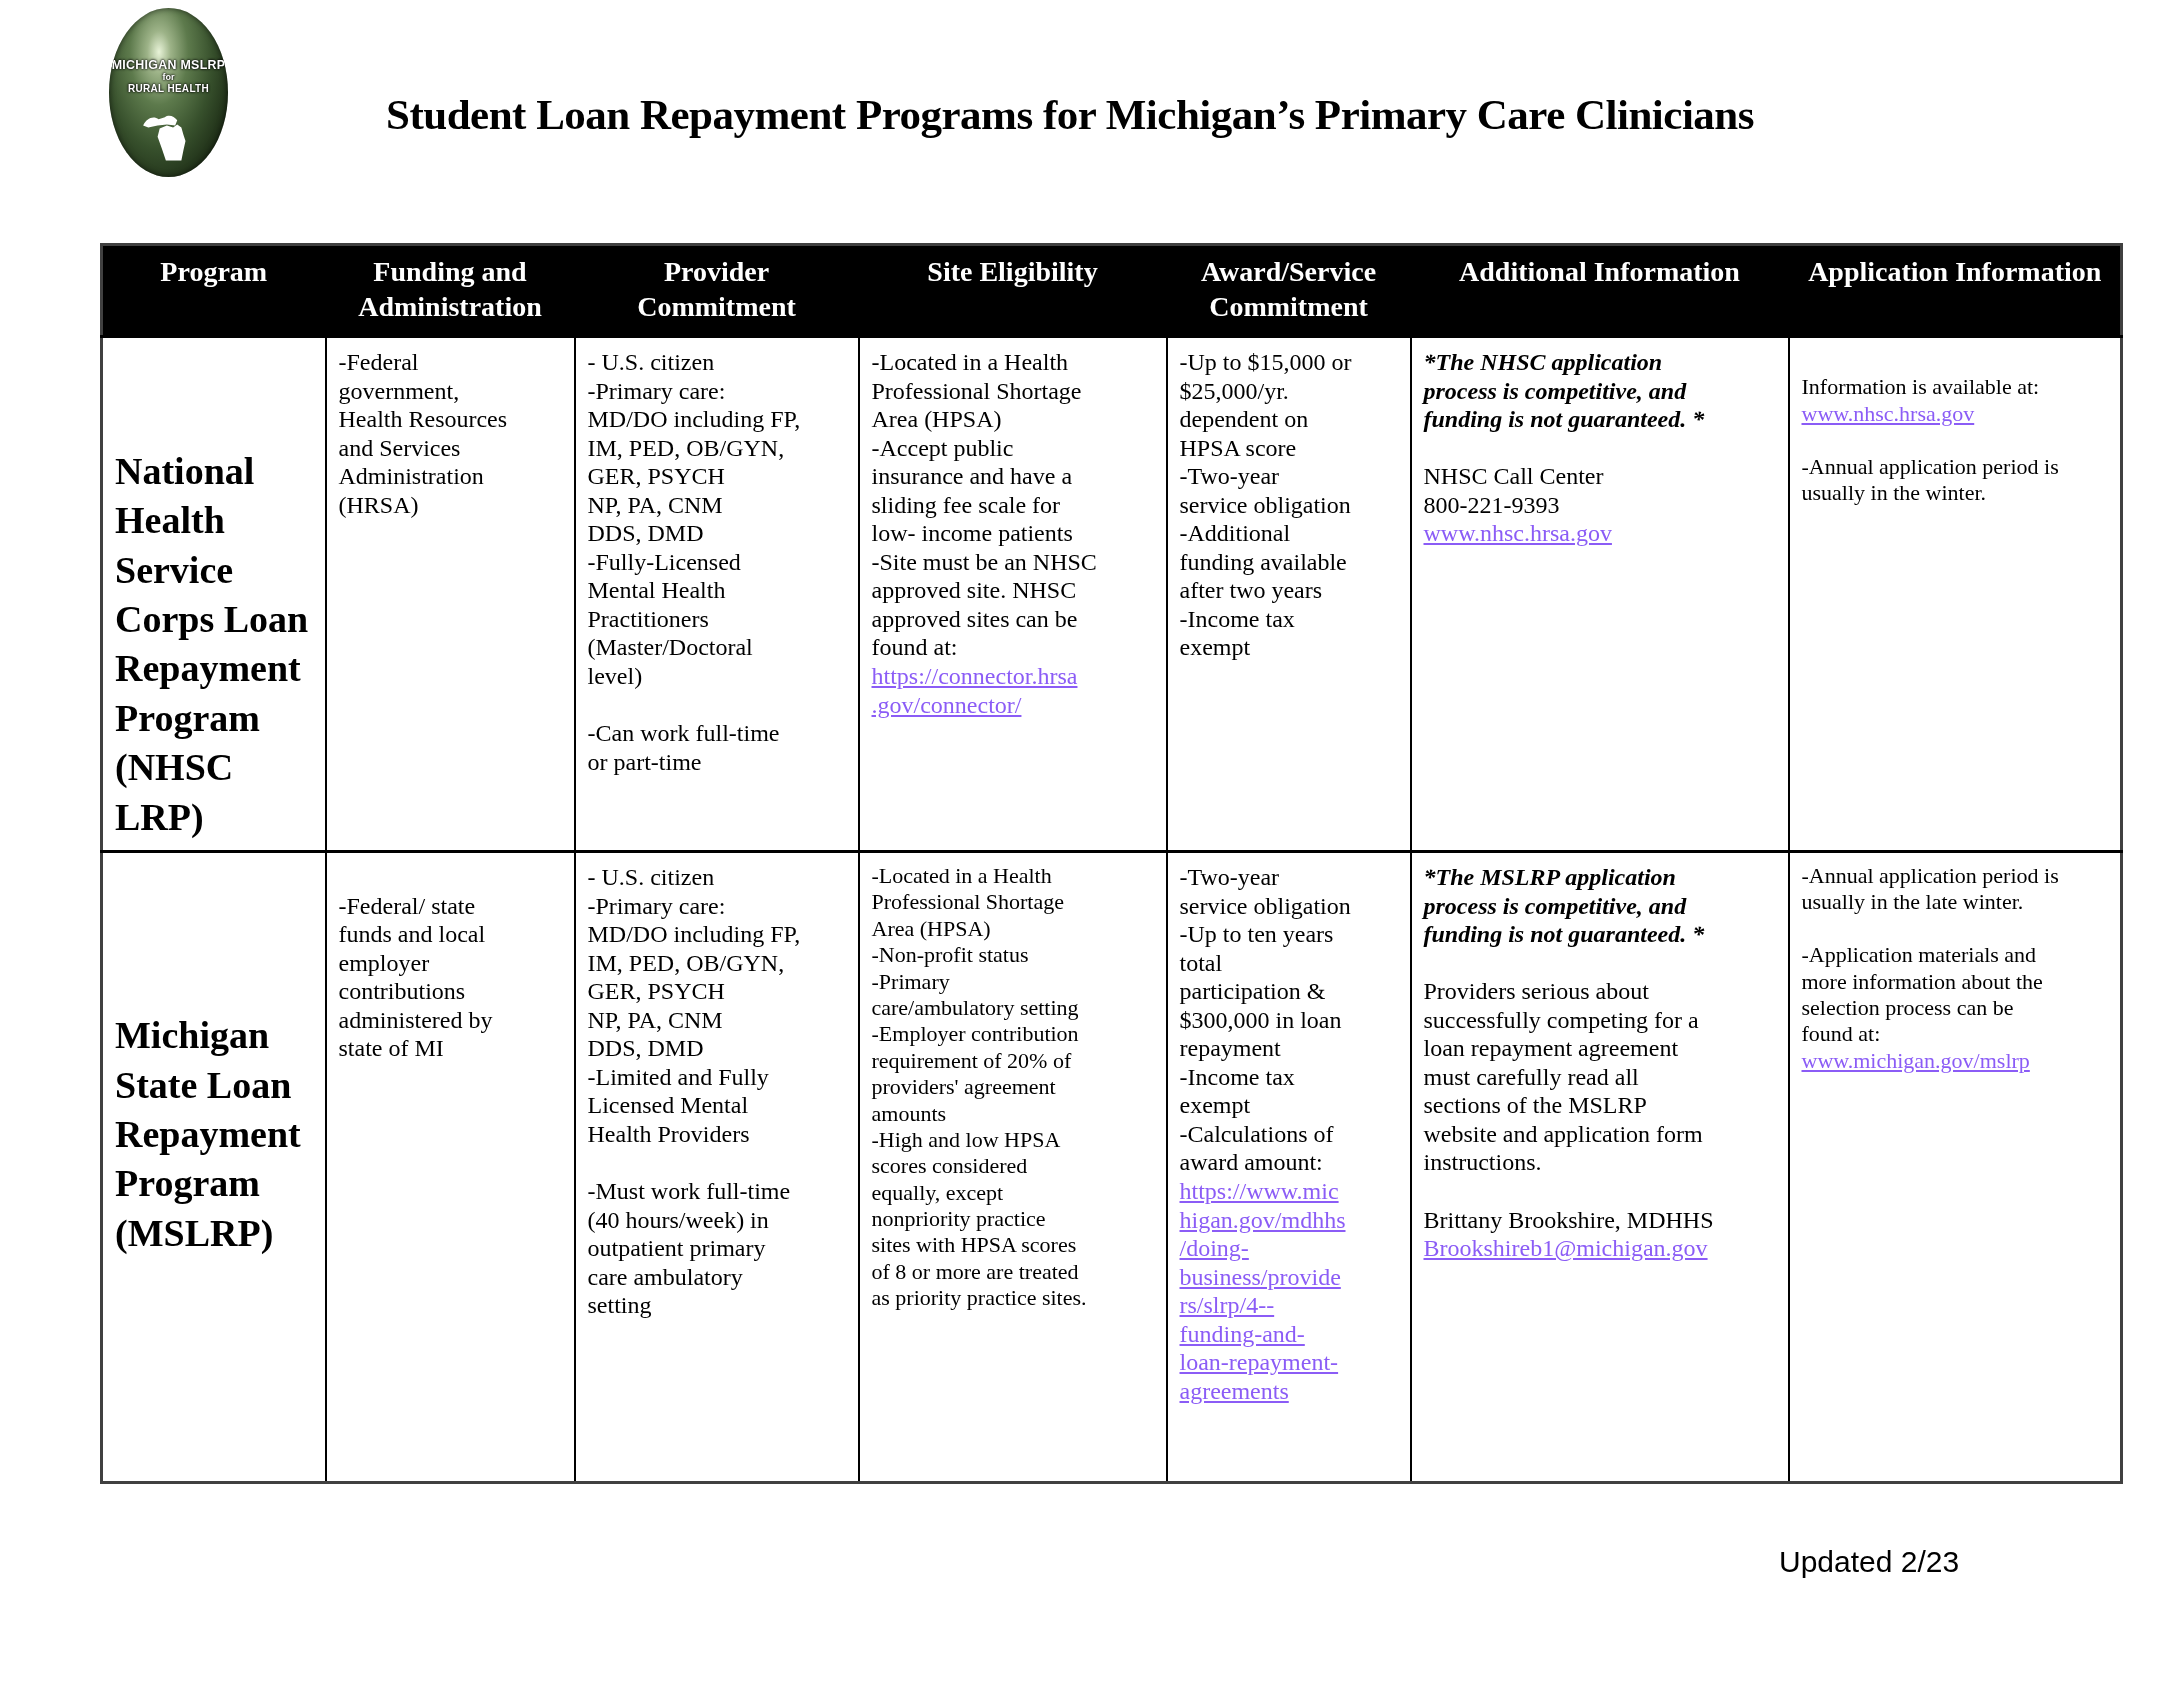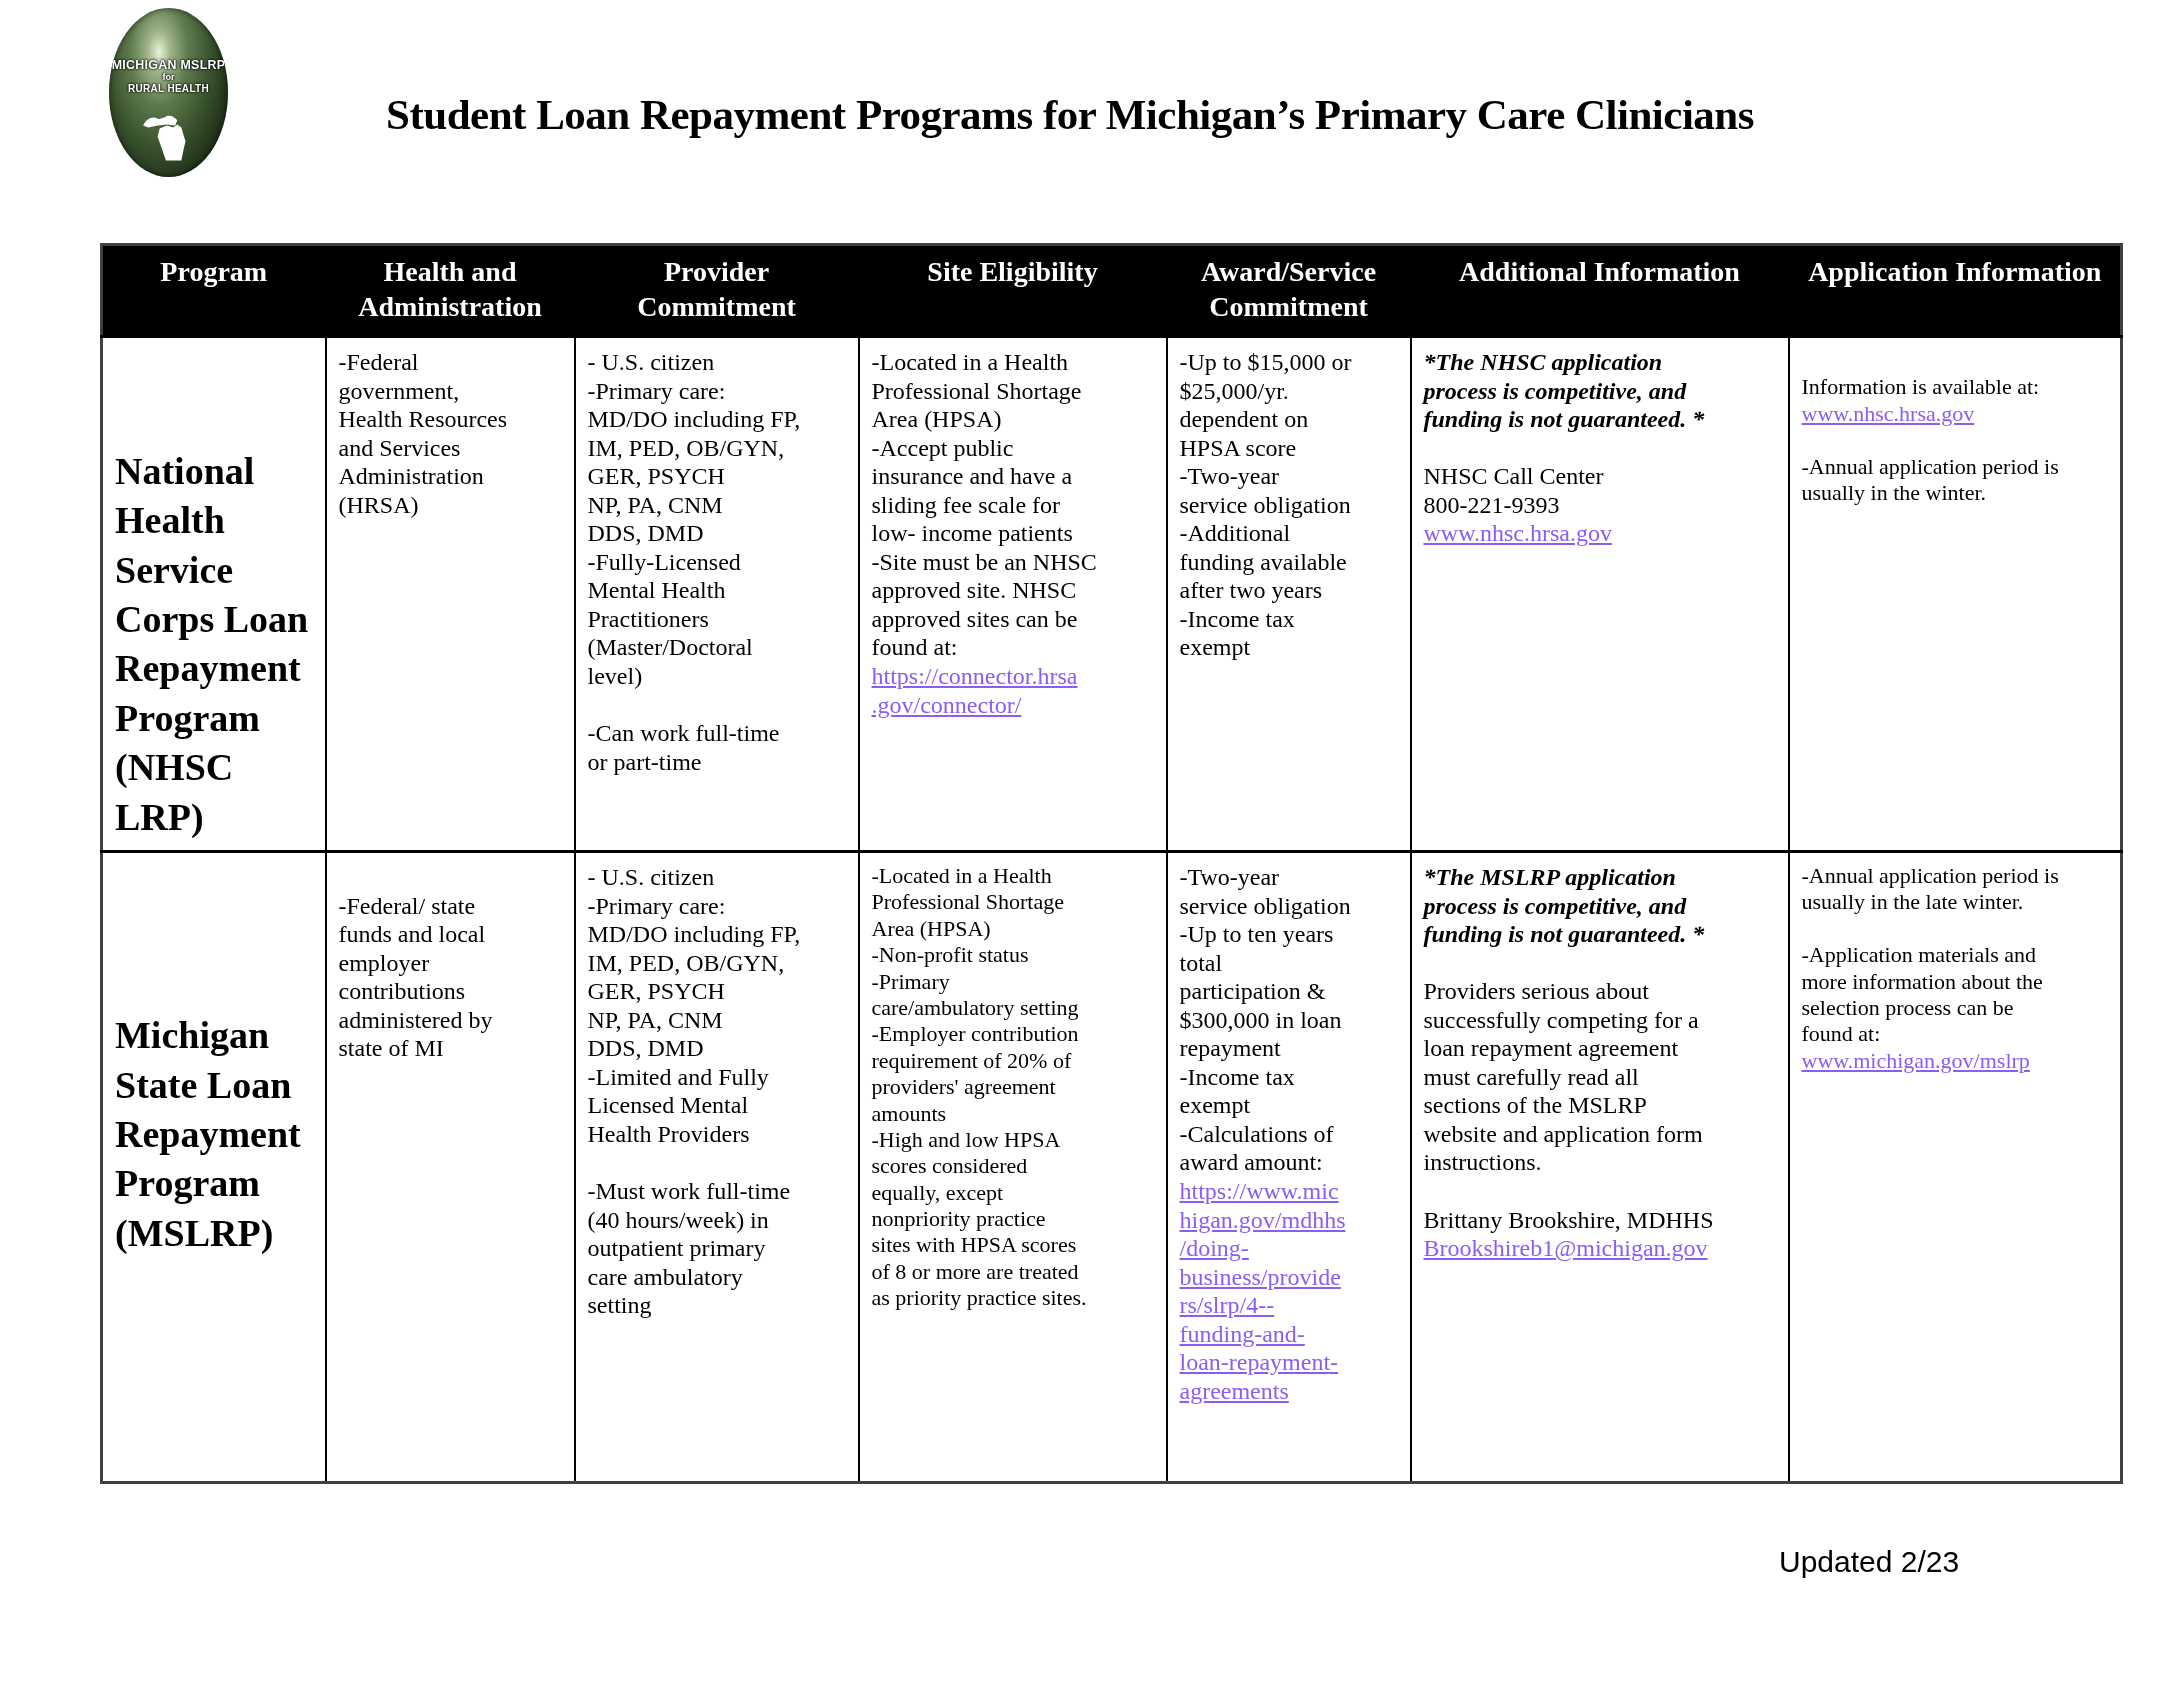--- a/index.html
+++ b/index.html
@@ -67,21 +67,21 @@
         <col style="width:249px">
         <col style="width:284px">
       <col style="width:308px">
         <col style="width:244px">
         <col style="width:378px">
         <col style="width:333px">
     </colgroup>
     <tbody>
         <tr class="hdr">
       <th>Program</th>
-      <th>Health and Administration</th>
+      <th>Funding and Administration</th>
       <th>Provider Commitment</th>
       <th>Site Eligibility</th>
       <th>Award/Service Commitment</th>
       <th>Additional Information</th>
       <th>Application Information</th>
     </tr>
     <tr class="row1">
       <td>
             <div class="cell v-program"><span>
 

